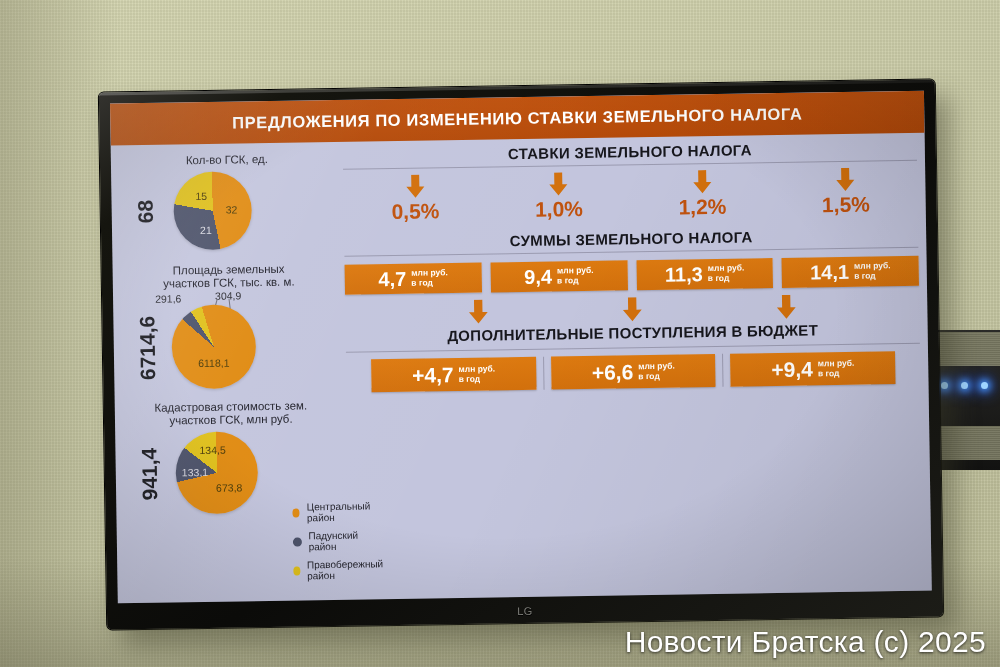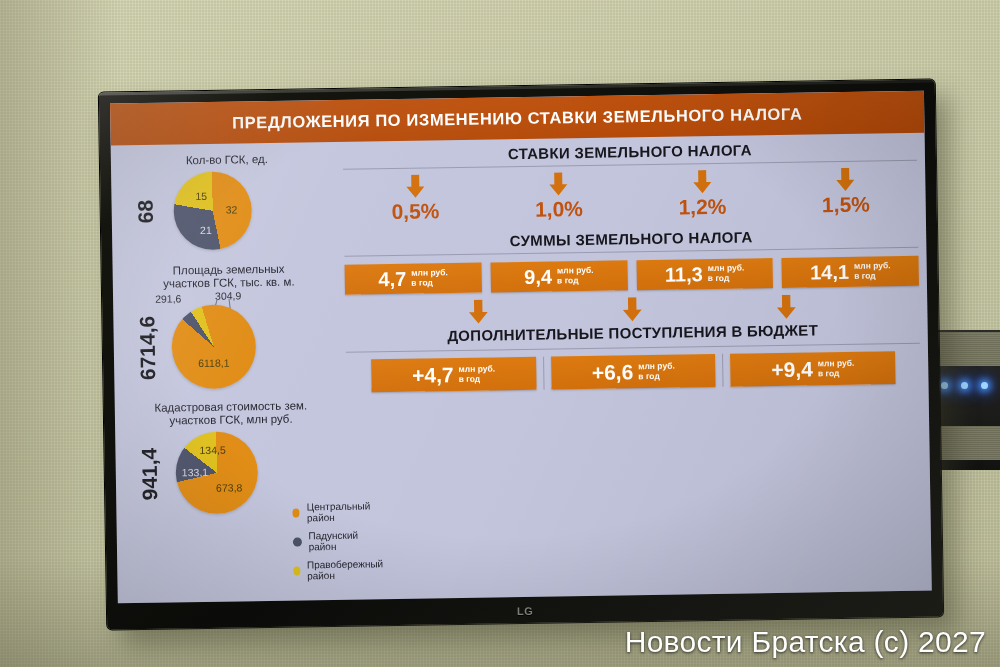--- a/index.html
+++ b/index.html
@@ -59,21 +59,21 @@
     border-radius: 5px;
     box-shadow: 14px 16px 26px rgba(60,60,40,0.45), 0 0 0 1px #000;
   }
   #tv-bezel-hl {
     position: absolute; left: 0; top: 0; right: 0; height: 3px;
     background: linear-gradient(90deg, rgba(255,255,255,0.22), rgba(255,255,255,0.05));
     border-radius: 5px 5px 0 0;
   }
   #lg-logo {
     position: absolute; left: 50%; bottom: 6px; transform: translateX(-50%);
-    font-size: 11px; font-weight: bold; color: #7d7d78; letter-spacing: .5px;
+    font-size: 11px; font-weight: normal; color: #7d7d78; letter-spacing: .5px;
     text-shadow: 0 1px 0 #000;
   }
 
   
   #slide {
     position: absolute;
     left: 11px; top: 11px; right: 11px; bottom: 26px;
     background: #c3c5dd;
     overflow: hidden;
   }
@@ -395,13 +395,13 @@
         </div>
       </div>
 
     </div>
 
     <div id="slide-sheen"></div>
     <div id="slide-vignette"></div>
   </div>
 </div>
 
-<div id="watermark">Новости Братска (с) 2027</div>
+<div id="watermark">Новости Братска (с) 2025</div>
 
 </body></html>

